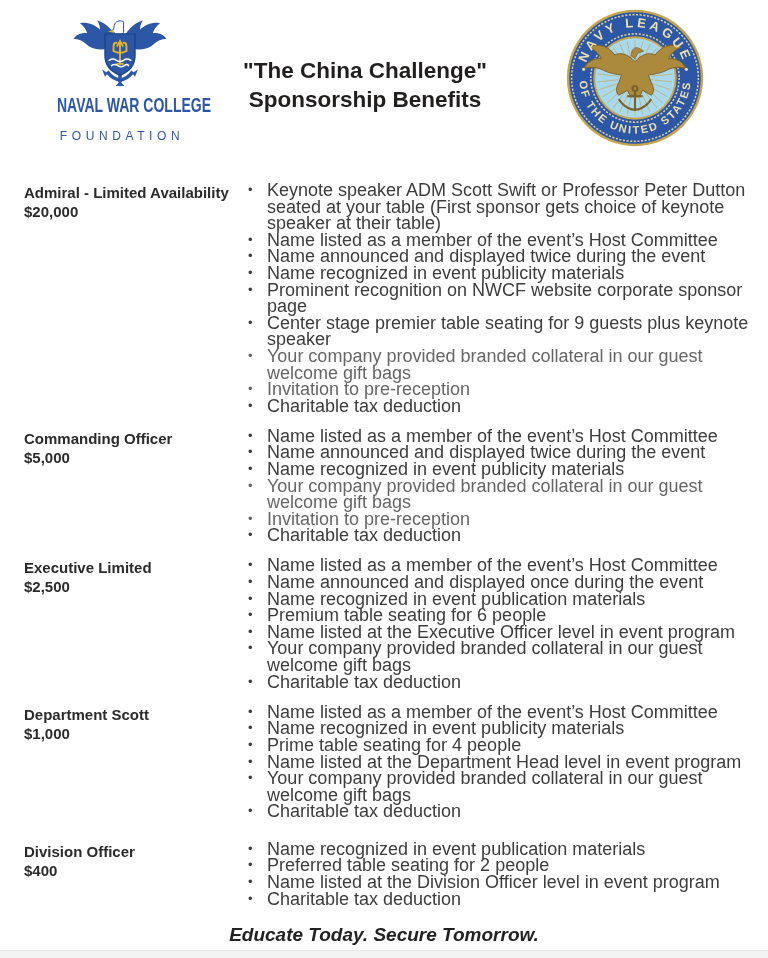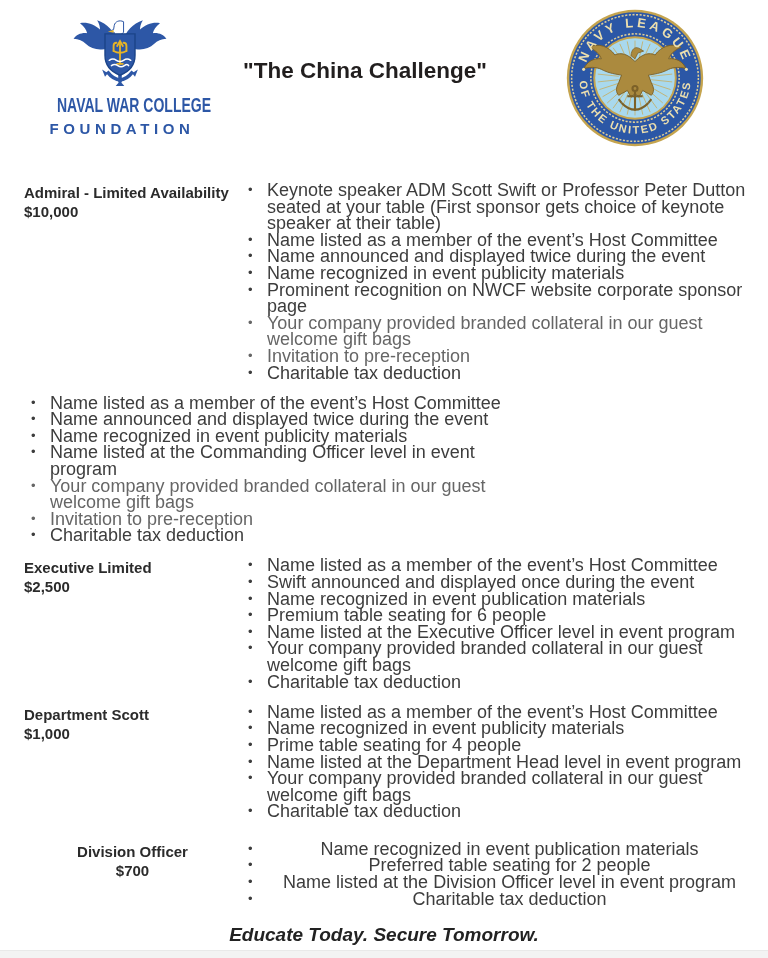--- a/index.html
+++ b/index.html
@@ -21,32 +21,32 @@
   }
   
   .header{position:relative;height:160px;}
   .logo{position:absolute;left:30px;top:10px;width:180px;text-align:center;}
   .logo-emblem{display:block;margin:0 auto;width:100px;height:82px;}
   .logo-name{
     font-size:20px;font-weight:bold;color:var(--logo-blue);white-space:nowrap;
     transform:scaleX(0.70);transform-origin:50% 50%;margin-top:2px;letter-spacing:0;
   }
   .logo-sub{
-    font-size:15px;font-weight:700;color:var(--logo-blue);letter-spacing:4.6px;
-    margin-top:3px;margin-left:4px;white-space:nowrap;
+    font-size:12px;font-weight:400;color:var(--logo-blue);letter-spacing:4.6px;
+    margin-top:12px;margin-left:4px;white-space:nowrap;
   }
   .title{
     position:absolute;left:170px;top:56px;width:390px;text-align:center;
     font-weight:bold;font-size:22.5px;line-height:29px;color:var(--title-text);
   }
   .seal{position:absolute;left:563px;top:6px;width:144px;height:144px;}
   
   .sections{padding:22px 4px 0 24px;}
   .section{display:flex;margin-bottom:13.5px;}
-  .section:last-child{margin-top:21px;text-align:center;}
+  .section:last-child{margin-top:21px;}
   .section-head{width:217px;padding-top:1px;}
   .tier-name{font-size:15px;font-weight:bold;color:var(--heading-text);line-height:19px;}
   .tier-price{font-size:15px;font-weight:bold;color:var(--heading-text);line-height:19px;}
   .benefits{width:511px;}
   .benefit{
     position:relative;padding-left:26px;font-size:18px;line-height:16.6px;
     color:var(--body-text);
   }
   .benefit::before{
     content:"\2022";position:absolute;left:7px;top:0;font-size:13px;color:inherit;
@@ -102,20 +102,21 @@
           <path d="M55,69 Q60,65.5 65,69 T75,69 T85,69"></path>
           <path d="M58,76.5 Q62.5,73.3 67,76.5 T76,76.5 T82,76.5"></path>
         </g>
       </svg>
       <div class="logo-name">NAVAL WAR COLLEGE</div>
       <div class="logo-sub">FOUNDATION</div>
     </div>
 
     <div class="title">
       <div>"The China Challenge"</div>
+      <div>Sponsorship Benefits</div>
     </div>
 
     <svg class="seal" viewBox="0 0 150 150" aria-hidden="true">
       <circle cx="75" cy="75" r="71" fill="#c5a44e"></circle>
       <circle cx="75" cy="75" r="68.5" fill="#2b57a6"></circle>
       <circle cx="75" cy="75" r="66" fill="none" stroke="#decd96" stroke-width="1.6" stroke-dasharray="2.2,1.6"></circle>
       <circle cx="75" cy="75" r="46" fill="none" stroke="#decd96" stroke-width="1.6" stroke-dasharray="2.2,1.6"></circle>
       <circle cx="75" cy="75" r="43.5" fill="#c5a44e"></circle>
       <circle cx="75" cy="75" r="41.5" fill="#a9d9ee"></circle>
 
@@ -169,54 +170,58 @@
       <circle cx="21.5" cy="66" r="1.6" fill="#ecdfae"></circle>
       <circle cx="128.5" cy="66" r="1.6" fill="#ecdfae"></circle>
     </svg>
 
   </header>
 
   <main class="sections">
   <section class="section">
     <div class="section-head">
       <div class="tier-name">Admiral - Limited Availability</div>
-      <div class="tier-price">$10,000</div>
+      <div class="tier-price">$20,000</div>
     </div>
     <div class="benefits">
           <div class="benefit">Keynote speaker ADM Scott Swift or Professor Peter Dutton seated at your table (First sponsor gets choice of keynote speaker at their table)</div>
           <div class="benefit">Name listed as a member of the event’s Host Committee</div>
           <div class="benefit">Name announced and displayed twice during the event</div>
           <div class="benefit">Name recognized in event publicity materials</div>
           <div class="benefit">Prominent recognition on NWCF website corporate sponsor page</div>
+          <div class="benefit">Center stage premier table seating for 9 guests plus keynote speaker</div>
           <div class="benefit muted">Your company provided branded collateral in our guest welcome gift bags</div>
           <div class="benefit muted">Invitation to pre-reception</div>
           <div class="benefit">Charitable tax deduction</div>
         </div>
   </section>
 
   <section class="section">
+    <div class="section-head">
+      <div class="tier-name">Commanding Officer</div>
+      <div class="tier-price">$5,000</div>
+    </div>
     <div class="benefits">
           <div class="benefit">Name listed as a member of the event’s Host Committee</div>
           <div class="benefit">Name announced and displayed twice during the event</div>
           <div class="benefit">Name recognized in event publicity materials</div>
-          <div class="benefit">Name listed at the Commanding Officer level in event program</div>
           <div class="benefit muted">Your company provided branded collateral in our guest welcome gift bags</div>
           <div class="benefit muted">Invitation to pre-reception</div>
           <div class="benefit">Charitable tax deduction</div>
         </div>
   </section>
 
   <section class="section">
     <div class="section-head">
       <div class="tier-name">Executive Limited</div>
       <div class="tier-price">$2,500</div>
     </div>
     <div class="benefits">
           <div class="benefit">Name listed as a member of the event’s Host Committee</div>
-          <div class="benefit">Swift announced and displayed once during the event</div>
+          <div class="benefit">Name announced and displayed once during the event</div>
           <div class="benefit">Name recognized in event publication materials</div>
           <div class="benefit">Premium table seating for 6 people</div>
           <div class="benefit">Name listed at the Executive Officer level in event program</div>
           <div class="benefit">Your company provided branded collateral in our guest welcome gift bags</div>
           <div class="benefit">Charitable tax deduction</div>
         </div>
   </section>
 
   <section class="section">
     <div class="section-head">
@@ -229,21 +234,21 @@
           <div class="benefit">Prime table seating for 4 people</div>
           <div class="benefit">Name listed at the Department Head level in event program</div>
           <div class="benefit">Your company provided branded collateral in our guest welcome gift bags</div>
           <div class="benefit">Charitable tax deduction</div>
         </div>
   </section>
 
   <section class="section">
     <div class="section-head">
       <div class="tier-name">Division Officer</div>
-      <div class="tier-price">$700</div>
+      <div class="tier-price">$400</div>
     </div>
     <div class="benefits">
           <div class="benefit">Name recognized in event publication materials</div>
           <div class="benefit">Preferred table seating for 2 people</div>
           <div class="benefit">Name listed at the Division Officer level in event program</div>
           <div class="benefit">Charitable tax deduction</div>
         </div>
   </section>
 </main>
 

